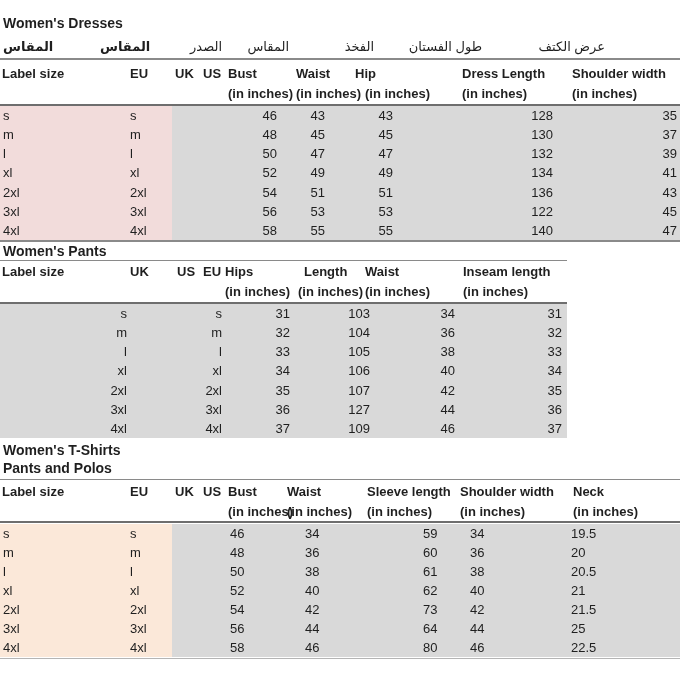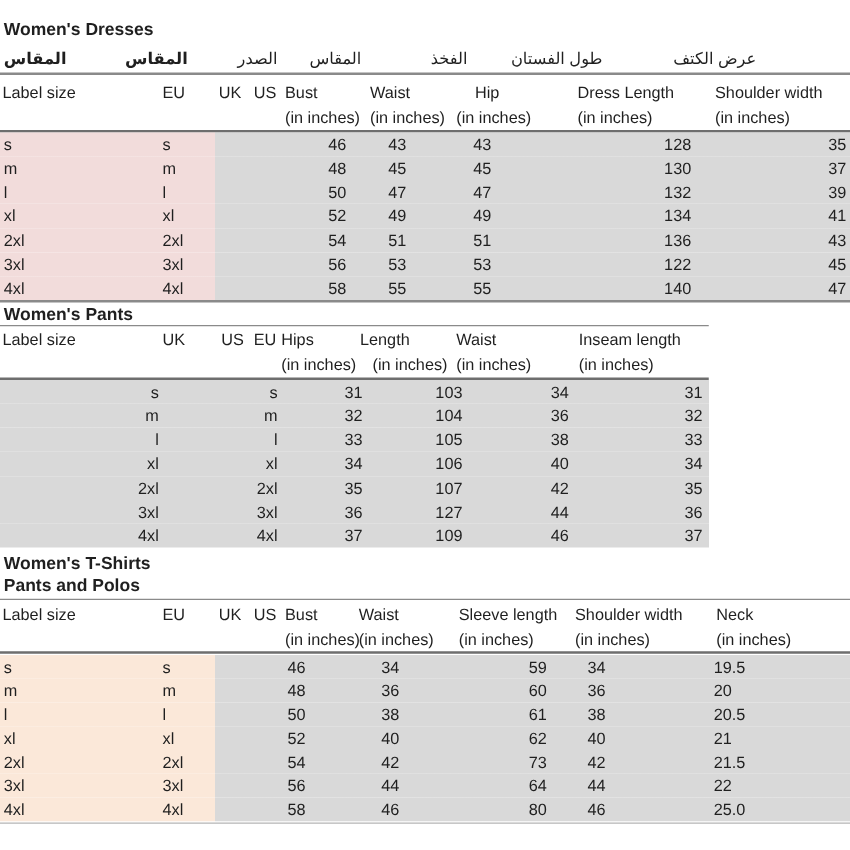--- a/index.html
+++ b/index.html
@@ -4,21 +4,21 @@
 <style>
   html,body{margin:0;padding:0}
   body{
     width:680px;height:680px;position:relative;overflow:hidden;
     background:#ffffff;color:#1f1f1f;
     font-family:"Liberation Sans","DejaVu Sans",sans-serif;
   }
   .abs{position:absolute}
   .title{font-weight:bold;font-size:14px;white-space:nowrap;line-height:18px}
   .hrow{position:absolute;left:0;width:609px;height:20px;line-height:20px}
-  .h{position:absolute;top:0;font-weight:normal;font-size:13px;white-space:nowrap}
+  .h{position:absolute;top:0;font-weight:bold;font-size:13px;white-space:nowrap}
   .ar{position:absolute;top:0;font-size:13px;white-space:nowrap}
   .ar.b{font-weight:bold}
   .rule{position:absolute;background:#8a8a8a;height:1.5px}
   .rule.thick{background:#6e6e6e;height:2px}
   .rule.faint{background:#b5b5b5;height:1px}
   .rows{position:absolute;left:0;width:680px}
   .row{position:relative;width:680px;height:19.15px;line-height:19.15px;font-size:13px}
   .row span{position:absolute;top:0;white-space:nowrap}
   .r-dress{background:linear-gradient(to right,#f2dcdb 0,#f2dcdb 172px,#d9d9d9 172px,#d9d9d9 100%)}
   .r-pants{background:linear-gradient(to right,#d9d9d9 0,#d9d9d9 567px,#ffffff 567px)}
@@ -50,21 +50,21 @@
 
 <div class="rule" style="left:0;top:58px;width:680px"></div>
 
 <div class="hrow" style="top:64px">
   <span class="h" style="left:2px">Label size</span>
   <span class="h" style="left:130px">EU</span>
   <span class="h" style="left:175px">UK</span>
   <span class="h" style="left:203px">US</span>
   <span class="h" style="left:228px">Bust</span>
   <span class="h" style="left:296px">Waist</span>
-  <span class="h" style="left:380px">Hip</span>
+  <span class="h" style="left:355px">Hip</span>
   <span class="h" style="left:462px">Dress Length</span>
   <span class="h" style="left:572px">Shoulder width</span>
 </div>
 <div class="hrow" style="top:84px">
   <span class="h" style="left:228px">(in inches)</span>
   <span class="h" style="left:296px">(in inches)</span>
   <span class="h" style="left:365px">(in inches)</span>
   <span class="h" style="left:462px">(in inches)</span>
   <span class="h" style="left:572px">(in inches)</span>
 </div>
@@ -142,21 +142,21 @@
 <div class="abs title" style="left:3px;top:242px">Women's Pants</div>
 
 <div class="rule" style="left:0;top:259.5px;width:567px"></div>
 
 <div class="hrow" style="top:262px">
   <span class="h" style="left:2px">Label size</span>
   <span class="h" style="left:130px">UK</span>
   <span class="h" style="left:177px">US</span>
   <span class="h" style="left:203px">EU</span>
   <span class="h" style="left:225px">Hips</span>
-  <span class="h" style="left:288px">Length</span>
+  <span class="h" style="left:304px">Length</span>
   <span class="h" style="left:365px">Waist</span>
   <span class="h" style="left:463px">Inseam length</span>
 </div>
 <div class="hrow" style="top:282px">
   <span class="h" style="left:225px">(in inches)</span>
   <span class="h" style="left:298px">(in inches)</span>
   <span class="h" style="left:365px">(in inches)</span>
   <span class="h" style="left:463px">(in inches)</span>
 </div>
 
@@ -293,26 +293,26 @@
       <span class="t-shldr">42</span>
       <span class="t-neck">21.5</span>
     </div>
     <div class="row r-tsh">
       <span class="t-label">3xl</span>
       <span class="t-eu">3xl</span>
       <span class="t-bust">56</span>
       <span class="t-waist">44</span>
       <span class="t-sleeve">64</span>
       <span class="t-shldr">44</span>
-      <span class="t-neck">22</span>
+      <span class="t-neck">25</span>
     </div>
     <div class="row r-tsh">
       <span class="t-label">4xl</span>
       <span class="t-eu">4xl</span>
       <span class="t-bust">58</span>
       <span class="t-waist">46</span>
       <span class="t-sleeve">80</span>
       <span class="t-shldr">46</span>
-      <span class="t-neck">25.0</span>
+      <span class="t-neck">22.5</span>
     </div>
   </div>
 
 <div class="rule faint" style="left:0;top:658px;width:680px"></div>
 
 </body></html>

